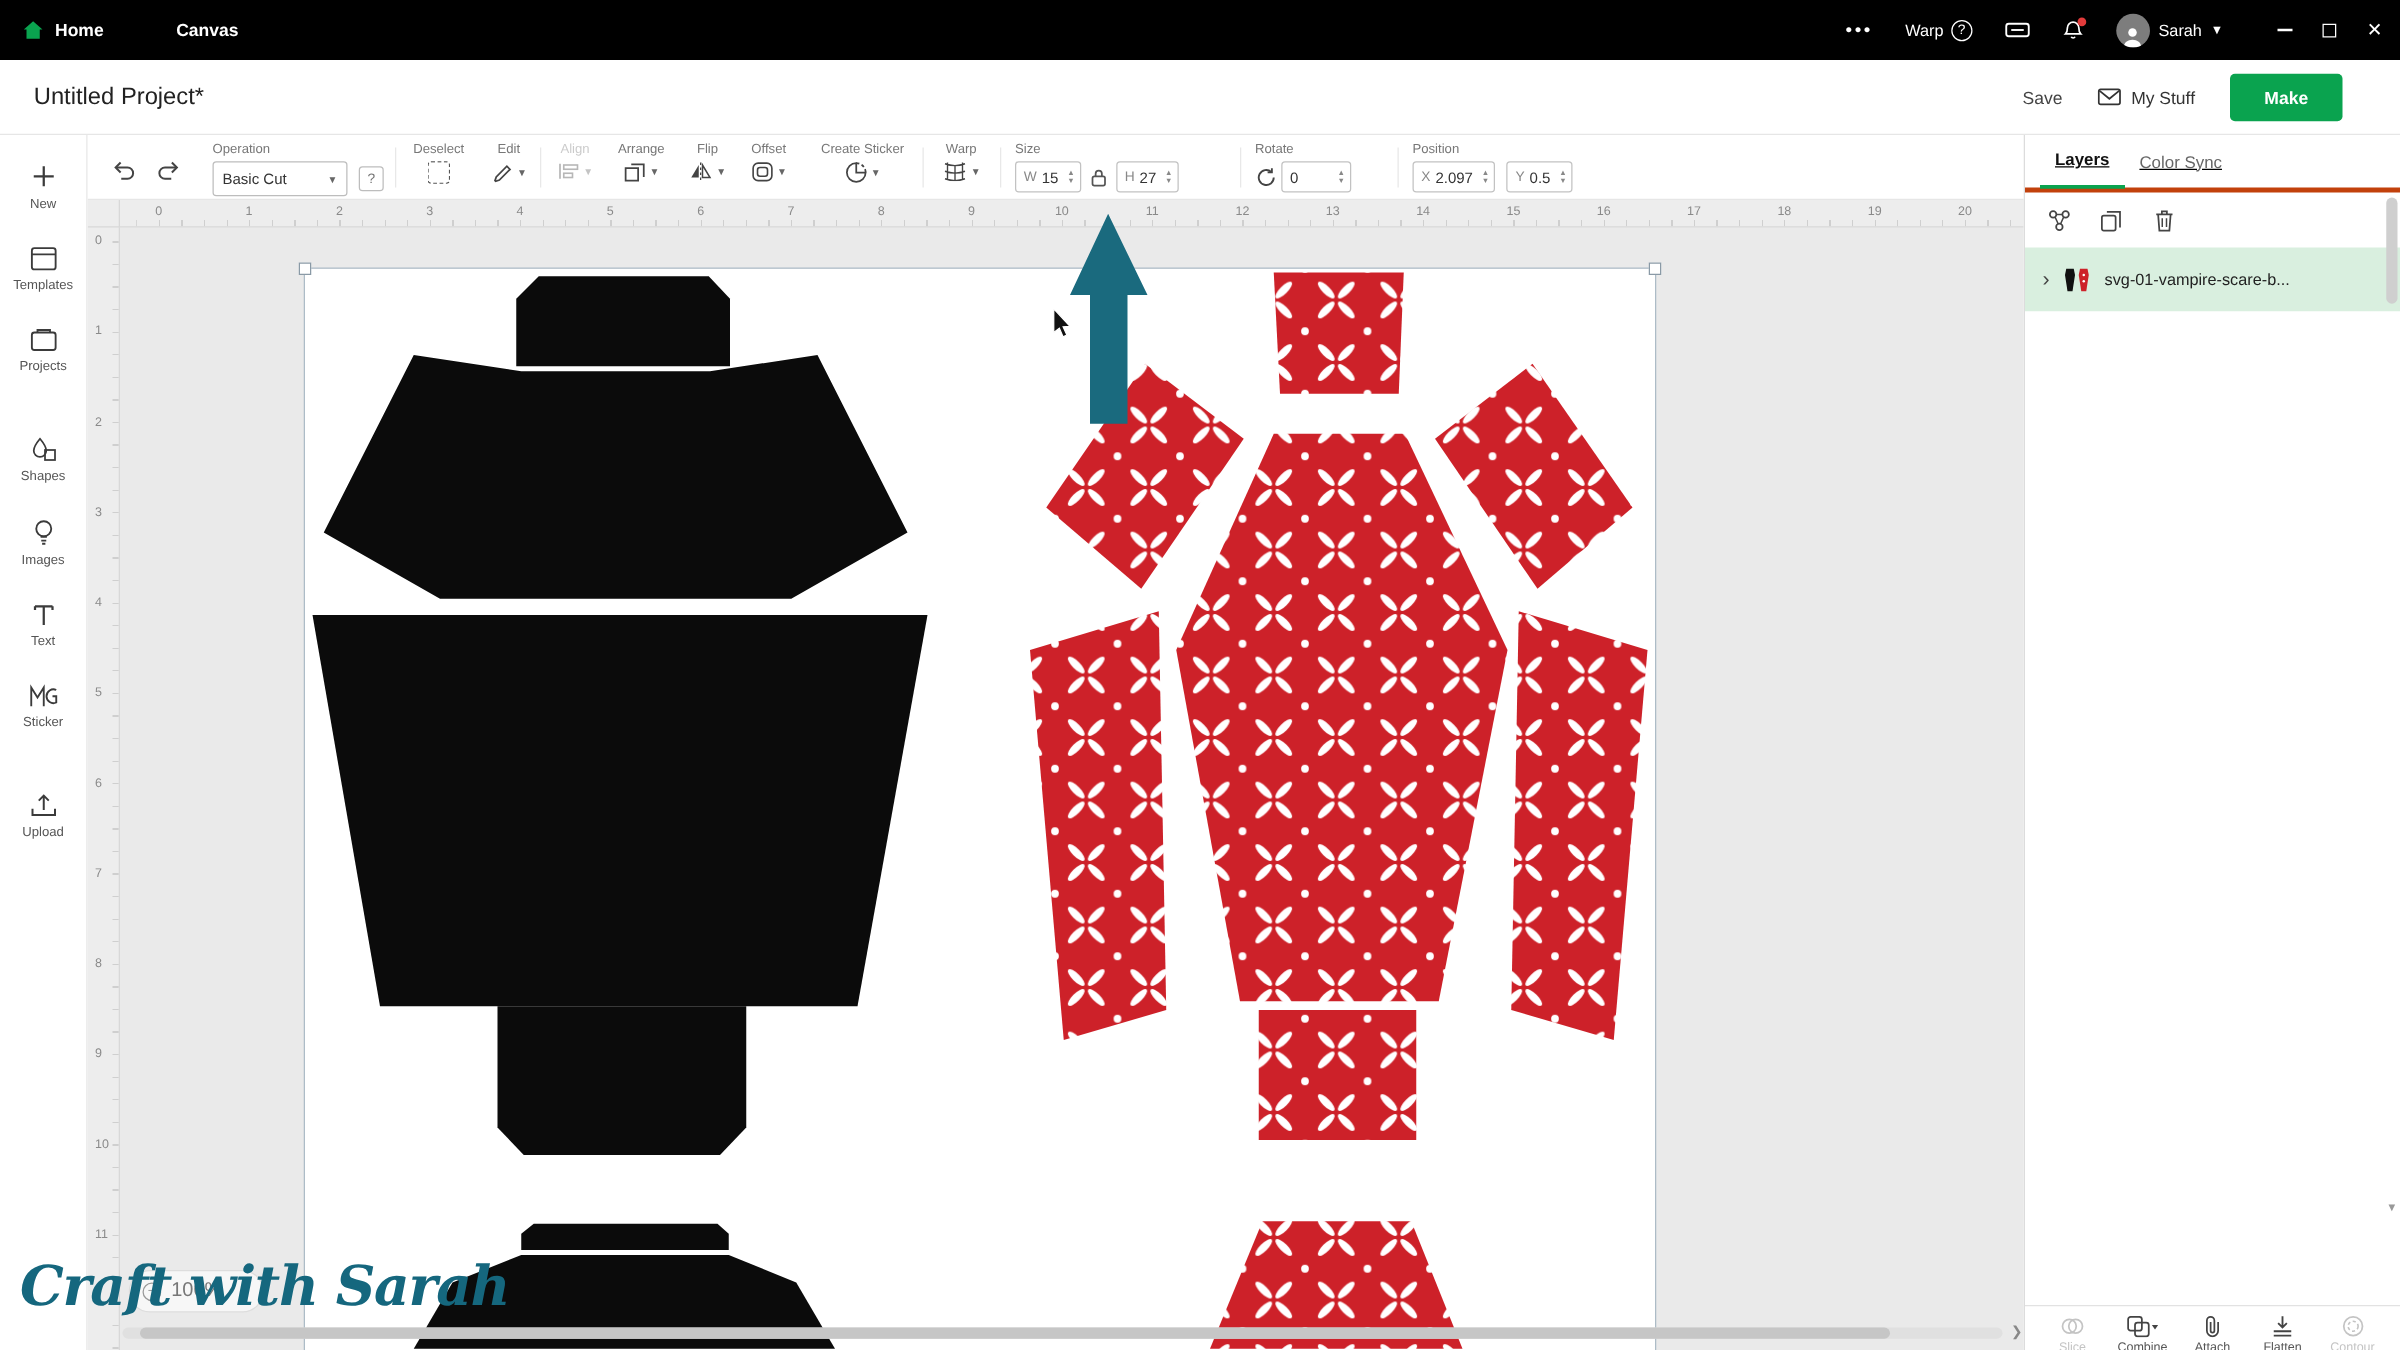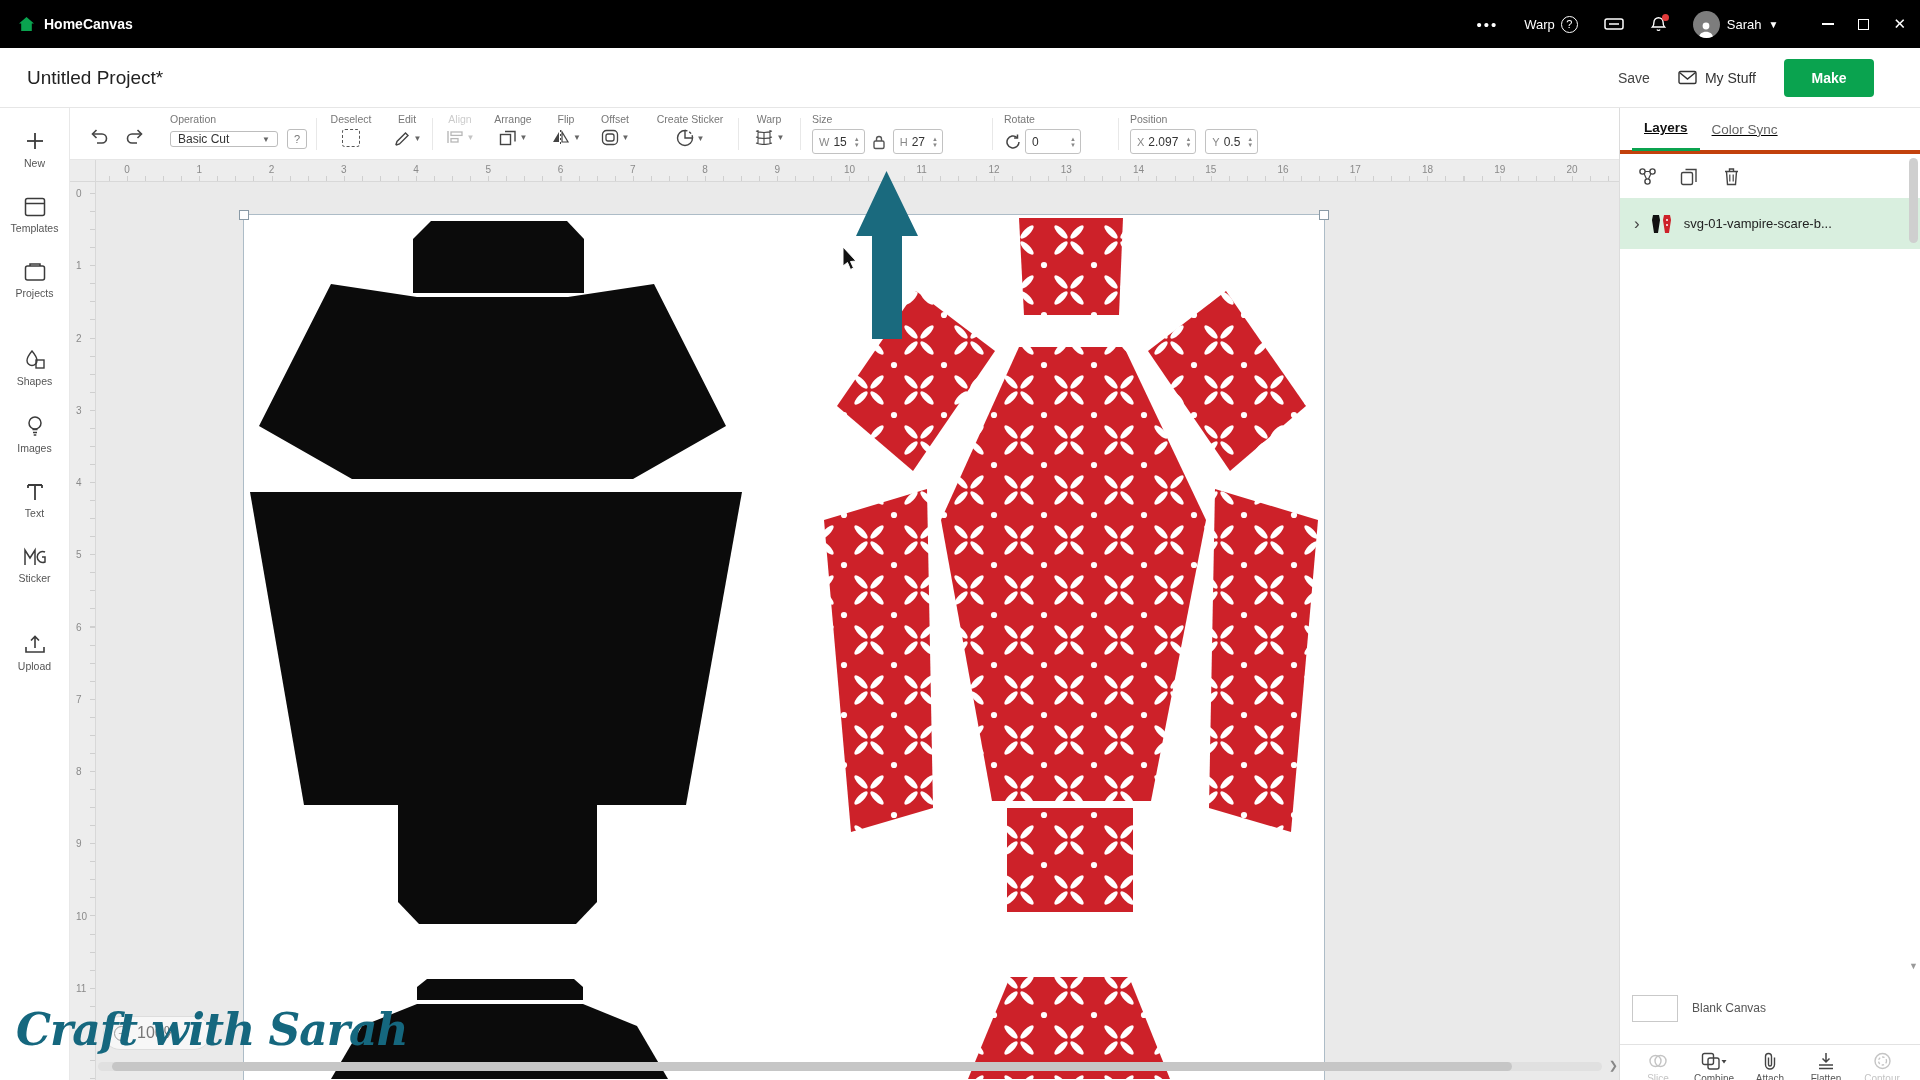--- a/index.html
+++ b/index.html
@@ -3,21 +3,21 @@
 <meta charset="utf-8">
 <style>
   * { margin:0; padding:0; box-sizing:border-box; }
   html,body { width:1920px; height:1080px; background:#fff; font-family:"Liberation Sans",sans-serif; }
   #app { position:relative; width:1920px; height:1080px; overflow:hidden; background:#fff; }
 
   
   #topbar { position:absolute; left:0; top:0; width:1920px; height:48px; background:#000; display:flex; align-items:center; color:#fff;gap:32px; }
   .tb-left { display:flex; align-items:center; padding-left:18px; }
   .home-btn { display:flex; align-items:center; gap:9px; font-size:14px; font-weight:bold; cursor:pointer; }
-  .canvas-tab { font-size:14px; font-weight:bold; }
+  .canvas-tab { margin-left:58px; font-size:14px; font-weight:bold; }
   .tb-right { margin-left:auto; display:flex; align-items:center; gap:26px; padding-right:14px; }
   .dots { font-size:15px; letter-spacing:2px; color:#fff; }
   .help-wrap { display:flex; align-items:center; gap:6px; font-size:13px; }
   .qcircle { width:17px; height:17px; border:1.5px solid #fff; border-radius:50%; display:inline-flex; align-items:center; justify-content:center; font-size:11px; }
   .bell-wrap { position:relative; display:inline-flex; }
   .red-dot { position:absolute; right:-2px; top:-2px; width:7px; height:7px; background:#e23b3b; border-radius:50%; }
   .avatar { width:27px; height:27px; border-radius:50%; background:#7d7d7d; display:inline-flex; align-items:flex-end; justify-content:center; overflow:hidden; }
   .user-wrap { display:flex; align-items:center; gap:7px; font-size:13px; }
   .chev { font-size:10px; color:#fff; }
   .win-btns { display:flex; align-items:center; gap:24px; margin-left:18px; }
@@ -40,21 +40,21 @@
   .sb-gap { height:22px; }
   .sb-icon svg { display:block; }
 
   
   #toolbar { position:absolute; left:70px; top:108px; right:301px; height:52px; background:#fff; border-bottom:1px solid #e6e6e6; z-index:4; }
   .tool-ico { position:absolute; top:16px; width:26px; height:24px; display:flex; align-items:center; justify-content:center; }
   .tgroup { position:absolute; top:5px; text-align:center; }
   .tgroup .glabel { font-size:10.5px; color:#777; margin-bottom:4px; display:block; }
   .grow { display:flex; align-items:center; justify-content:center; gap:3px; }
   .chev-d { font-size:8px; color:#666; }
-  .selectbox { display:inline-flex; align-items:center; justify-content:space-between; width:108px; height:16px; border:1px solid #bdbdbd; border-radius:3px; background:#fff; font-size:12px; color:#333; padding:0 7px; }
+  .selectbox { display:inline-flex; align-items:center; justify-content:space-between; width:108px; height:28px; border:1px solid #bdbdbd; border-radius:3px; background:#fff; font-size:12px; color:#333; padding:0 7px; }
   .qbox { display:inline-flex; align-items:center; justify-content:center; width:20px; height:20px; border:1px solid #bdbdbd; border-radius:3px; color:#777; font-size:11px; margin-left:6px; }
   .spin { display:inline-flex; align-items:center; height:25px; border:1px solid #c2c2c2; border-radius:3px; background:#fff; padding-left:6px; font-size:12px; color:#333; }
   .spin .sl { color:#888; margin-right:4px; font-size:11px; }
   .spin .arrs { display:flex; flex-direction:column; justify-content:center; font-size:6px; color:#888; line-height:6px; padding:0 4px; margin-left:3px; }
   .tdivider { position:absolute; top:10px; width:1px; height:32px; background:#e8e8e8; }
   .disabled-ico { opacity:.38; }
 
   
   #canvas { position:absolute; left:70px; top:160px; right:301px; bottom:0; background:#eaeaea; overflow:hidden; }
   #hruler { position:absolute; left:26px; right:0; top:0; height:22px; background:#ededed; border-bottom:1px solid #d8d8d8;
@@ -597,24 +597,20 @@
         <svg width="24" height="24" viewBox="0 0 24 24">
             <polygon points="3,3 9,3 10,8 8,21 4,21 2,8" fill="#111"></polygon>
             <polygon points="14,3 20,3 21,8 19,21 15,21 13,8" fill="#cd2129"></polygon>
             <circle cx="17" cy="8" r="1" fill="#fff"></circle>
             <circle cx="17" cy="13" r="1" fill="#fff"></circle>
           </svg>
       </span>
       <span class="lname">svg-01-vampire-scare-b...</span>
     </div>
 
-    <div class="blank-row">
-      <span class="swatch"></span>
-      <span class="blank-lbl">Blank Canvas</span>
-    </div>
 
     <div class="lbottom">
       <span class="baction disabled">
         <svg width="20" height="18" viewBox="0 0 20 18">
             <circle cx="7.5" cy="9" r="5.5" fill="none" stroke="#c4c4c4" stroke-width="1.4"></circle>
             <circle cx="12.5" cy="9" r="5.5" fill="none" stroke="#c4c4c4" stroke-width="1.4"></circle>
           </svg>
         <span class="blbl">Slice</span>
       </span>
       <span class="baction">

